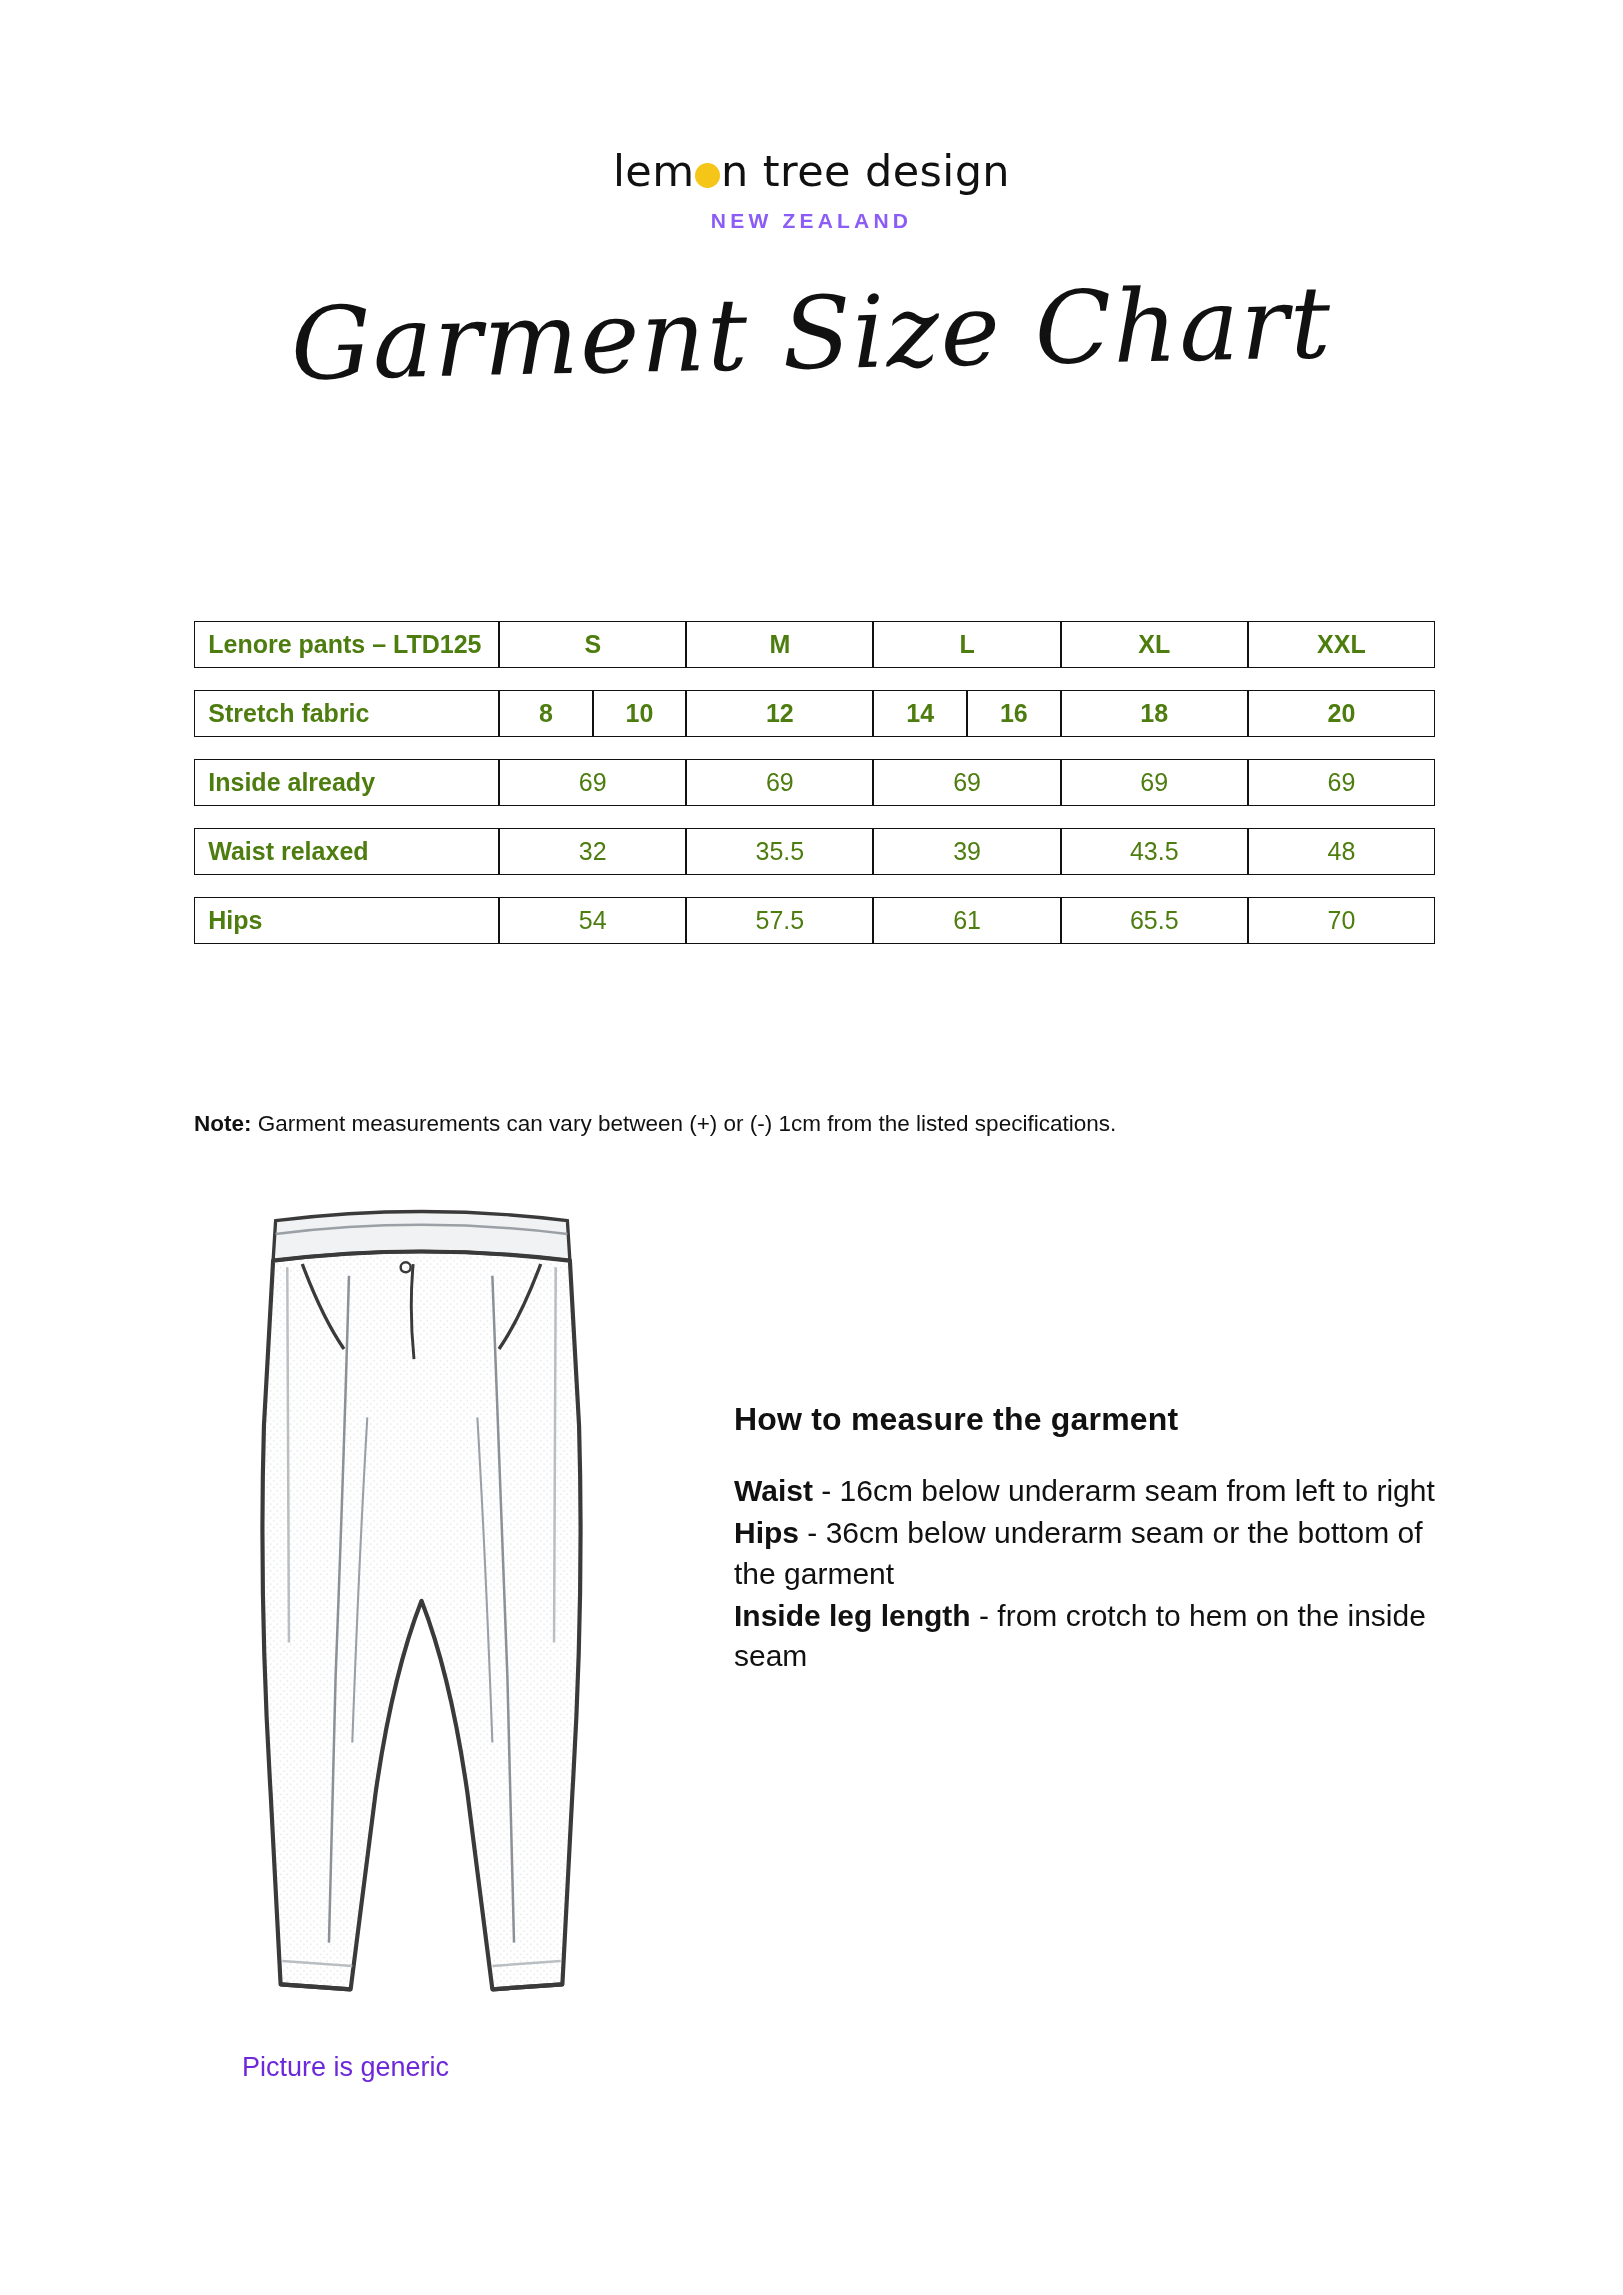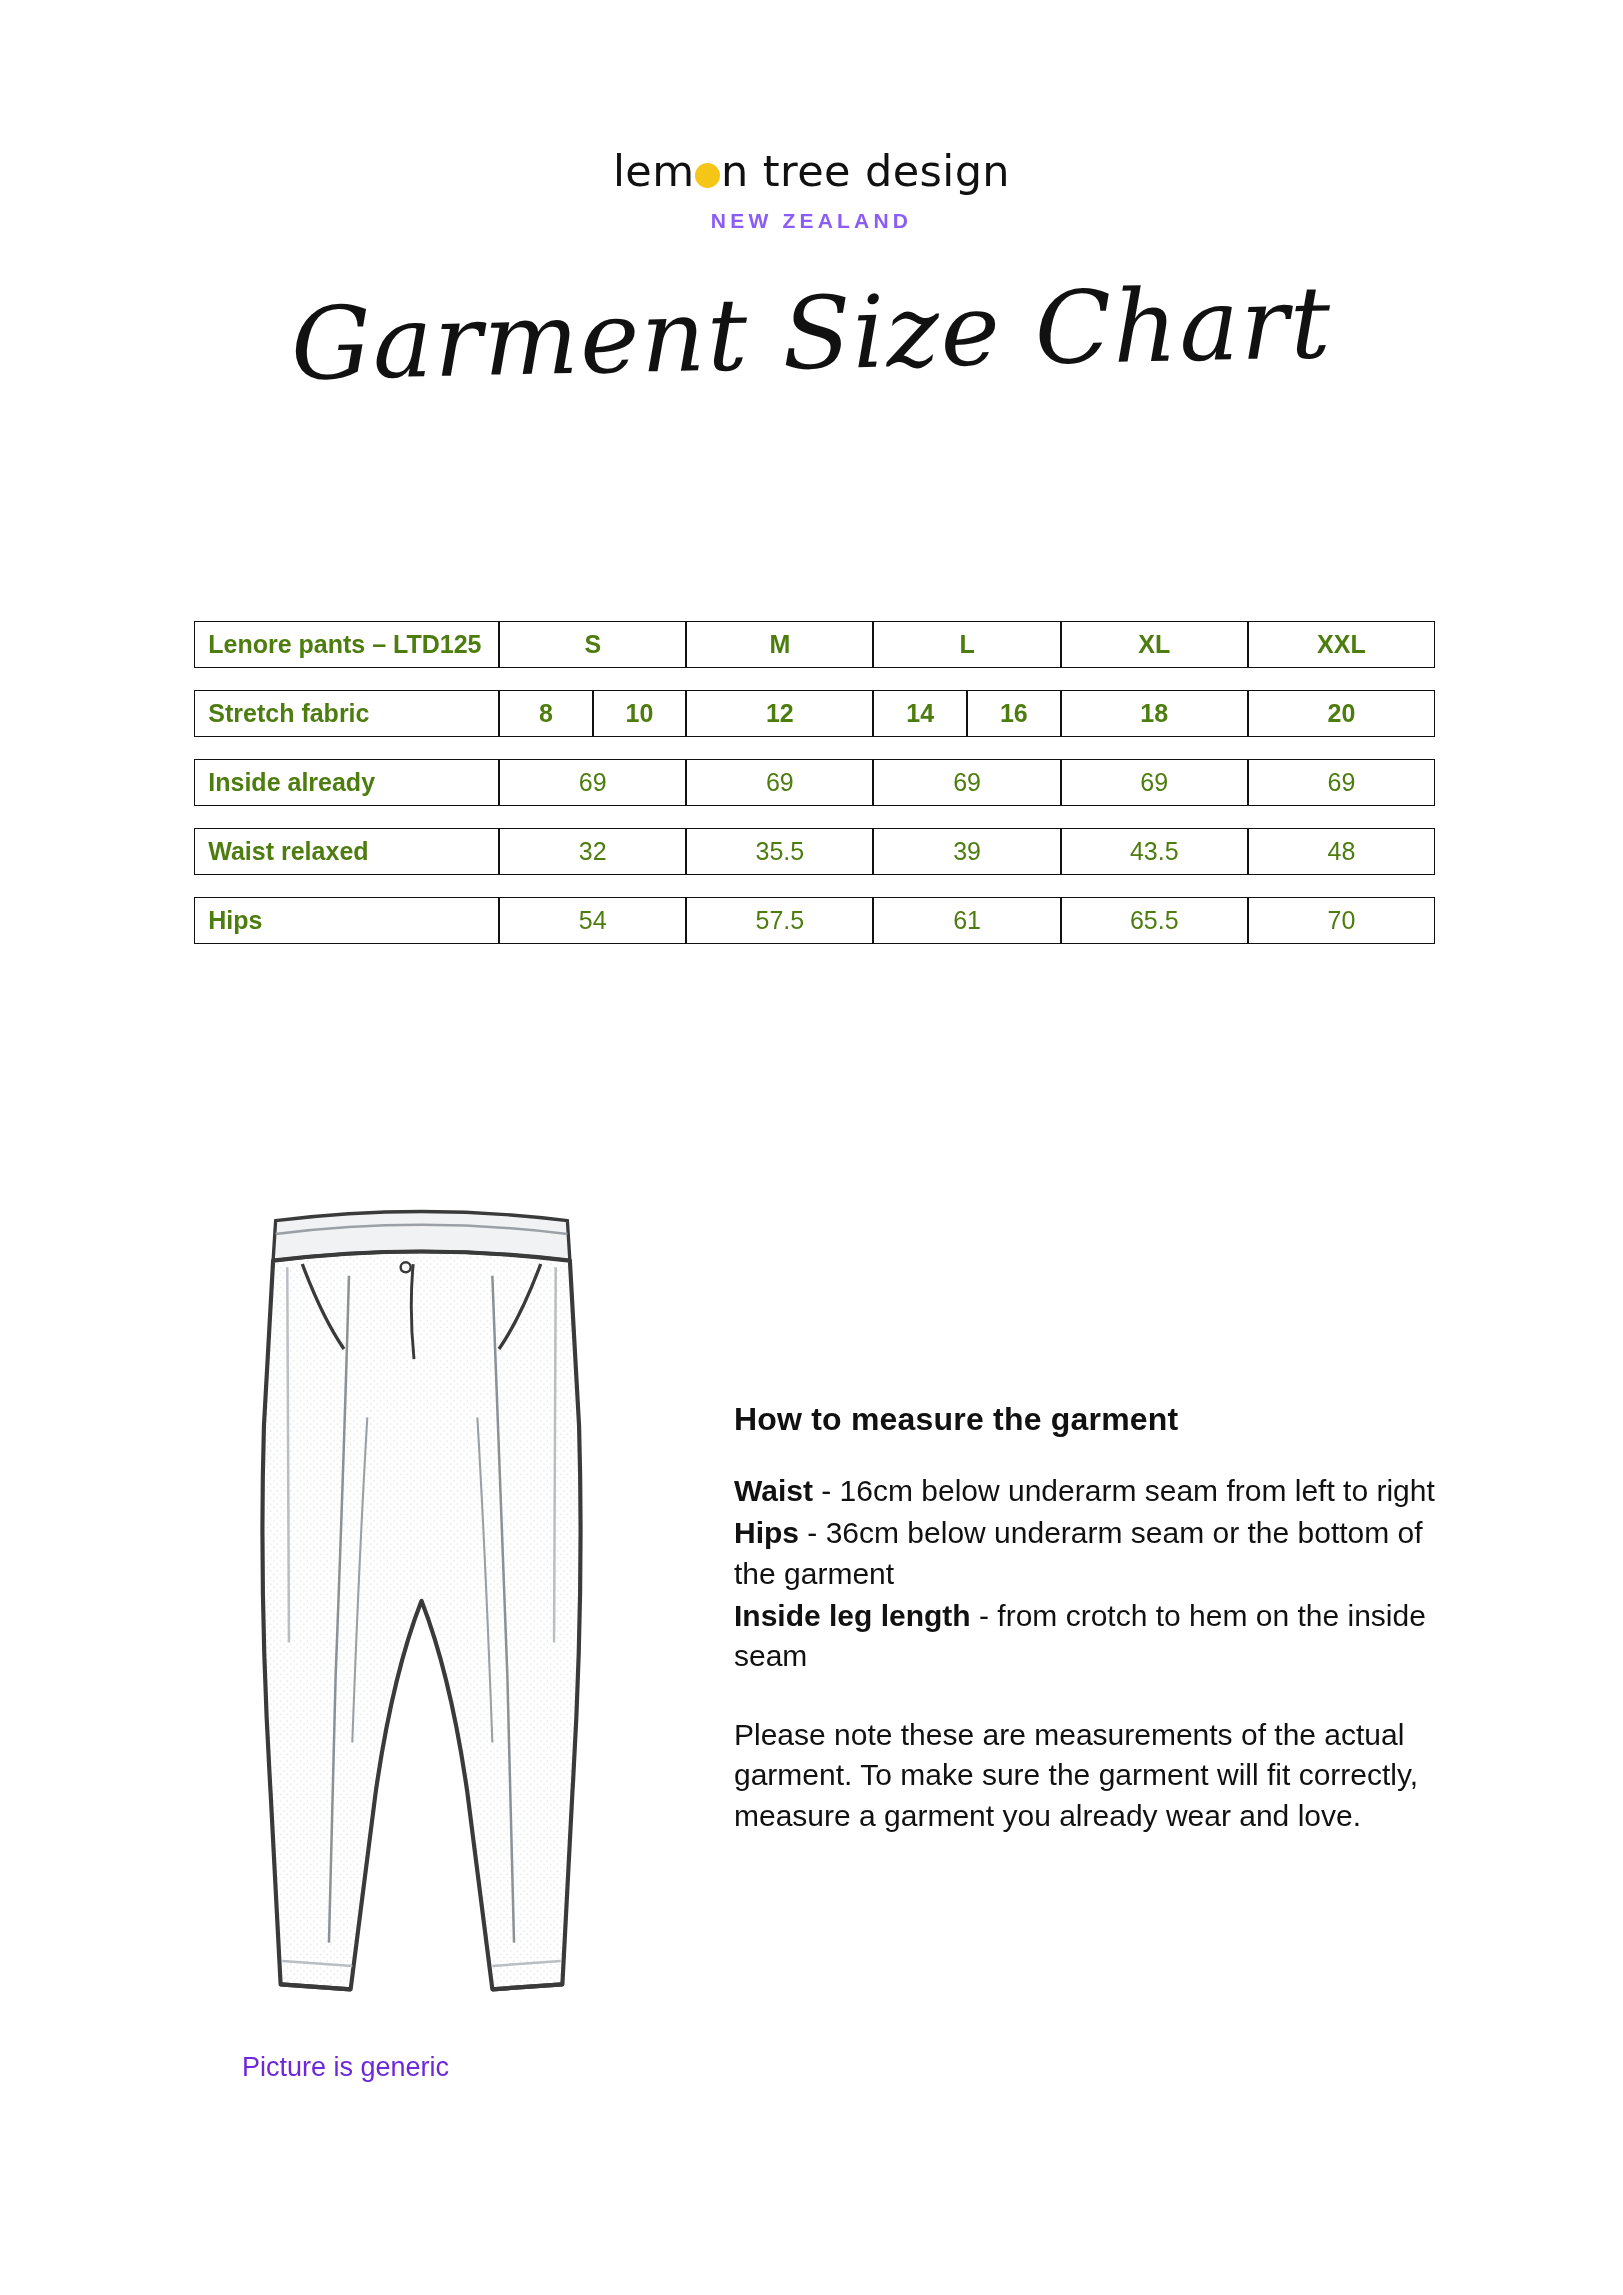--- a/index.html
+++ b/index.html
@@ -224,20 +224,21 @@
             <td colspan="2">54</td>
             <td colspan="2">57.5</td>
             <td colspan="2">61</td>
             <td colspan="2">65.5</td>
             <td colspan="2">70</td>
           </tr>
         </tbody>
     </table>
   </div>
 
+  <div class="note"><b>Note:</b><span> Garment measurements can vary between (+) or (-) 1cm from the listed specifications.</span></div>
 
   <div class="illustration">
     <svg viewBox="0 0 430 1010" width="359" height="842">
       <defs>
         <pattern id="tex" width="8" height="8" patternUnits="userSpaceOnUse">
           <circle cx="2" cy="2" r="1" fill="#e2e4e6"></circle>
           <circle cx="6" cy="6" r="1" fill="#e2e4e6"></circle>
         </pattern>
       </defs>
 
@@ -268,17 +269,16 @@
   </div>
   <div class="caption">Picture is generic</div>
 
   <div class="howto">
     <h2>How to measure the garment</h2>
     <div class="block-measure">
       <p class="line"><span class="term">Waist</span><span> - 16cm below underarm seam from left to right</span></p>
       <p class="line"><span class="term">Hips</span><span> - 36cm below underarm seam or the bottom of the garment</span></p>
       <p class="line"><span class="term">Inside leg length</span><span> - from crotch to hem on the inside seam</span></p>
     </div>
-    <p>Please note these are measurements of the actual garment. To make sure the garment will fit correctly, measure a garment you already wear and love.</p>
   </div>
 
 </div>
 
 
 </body></html>

